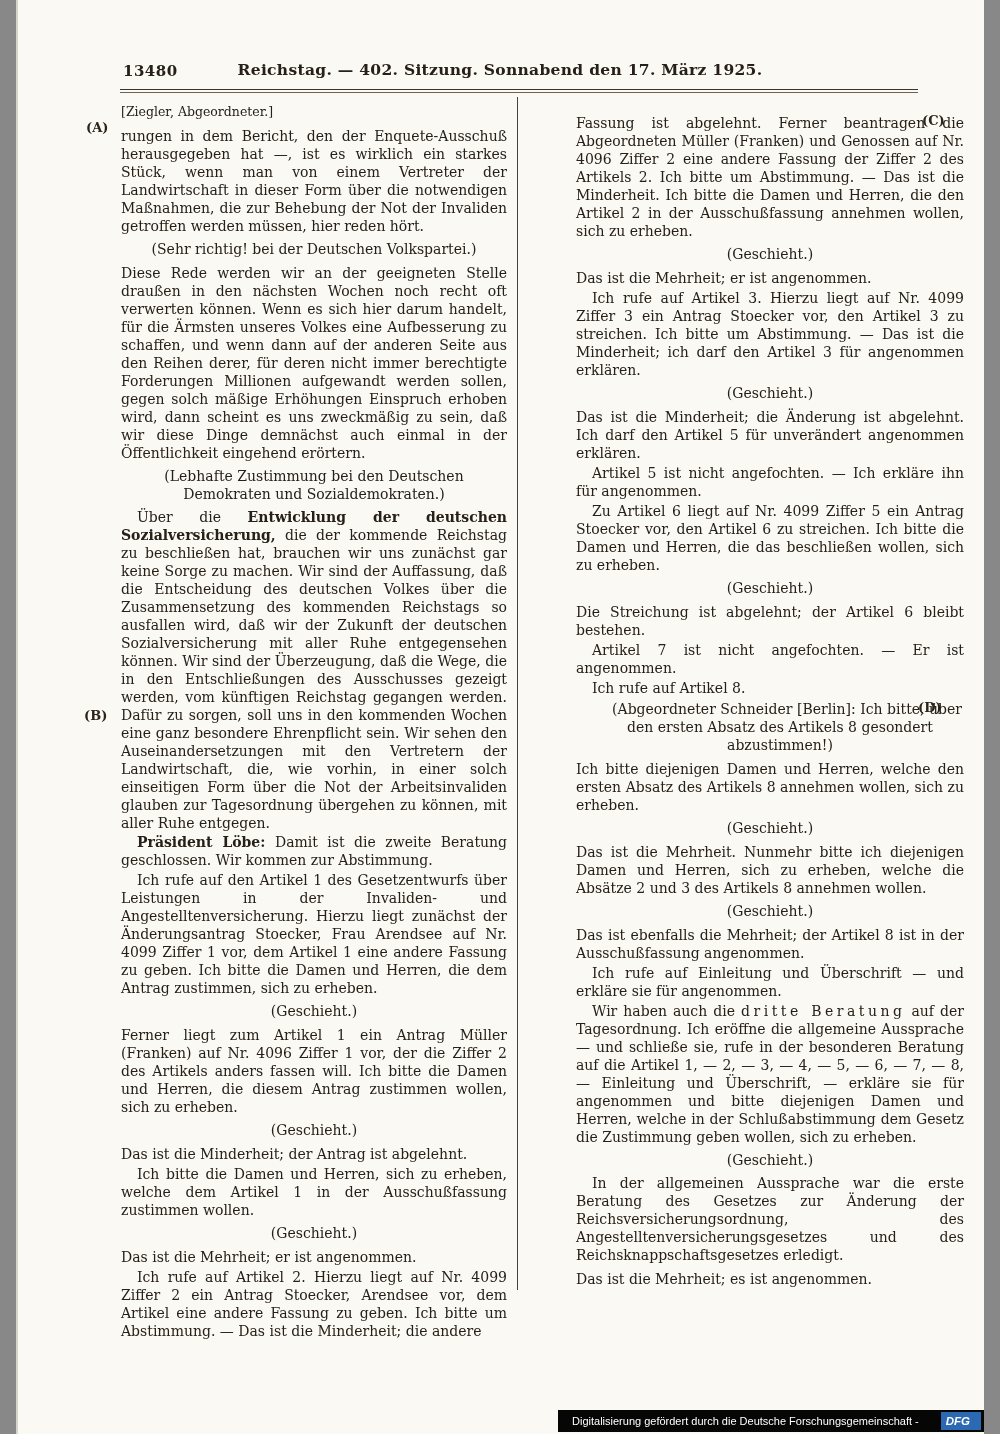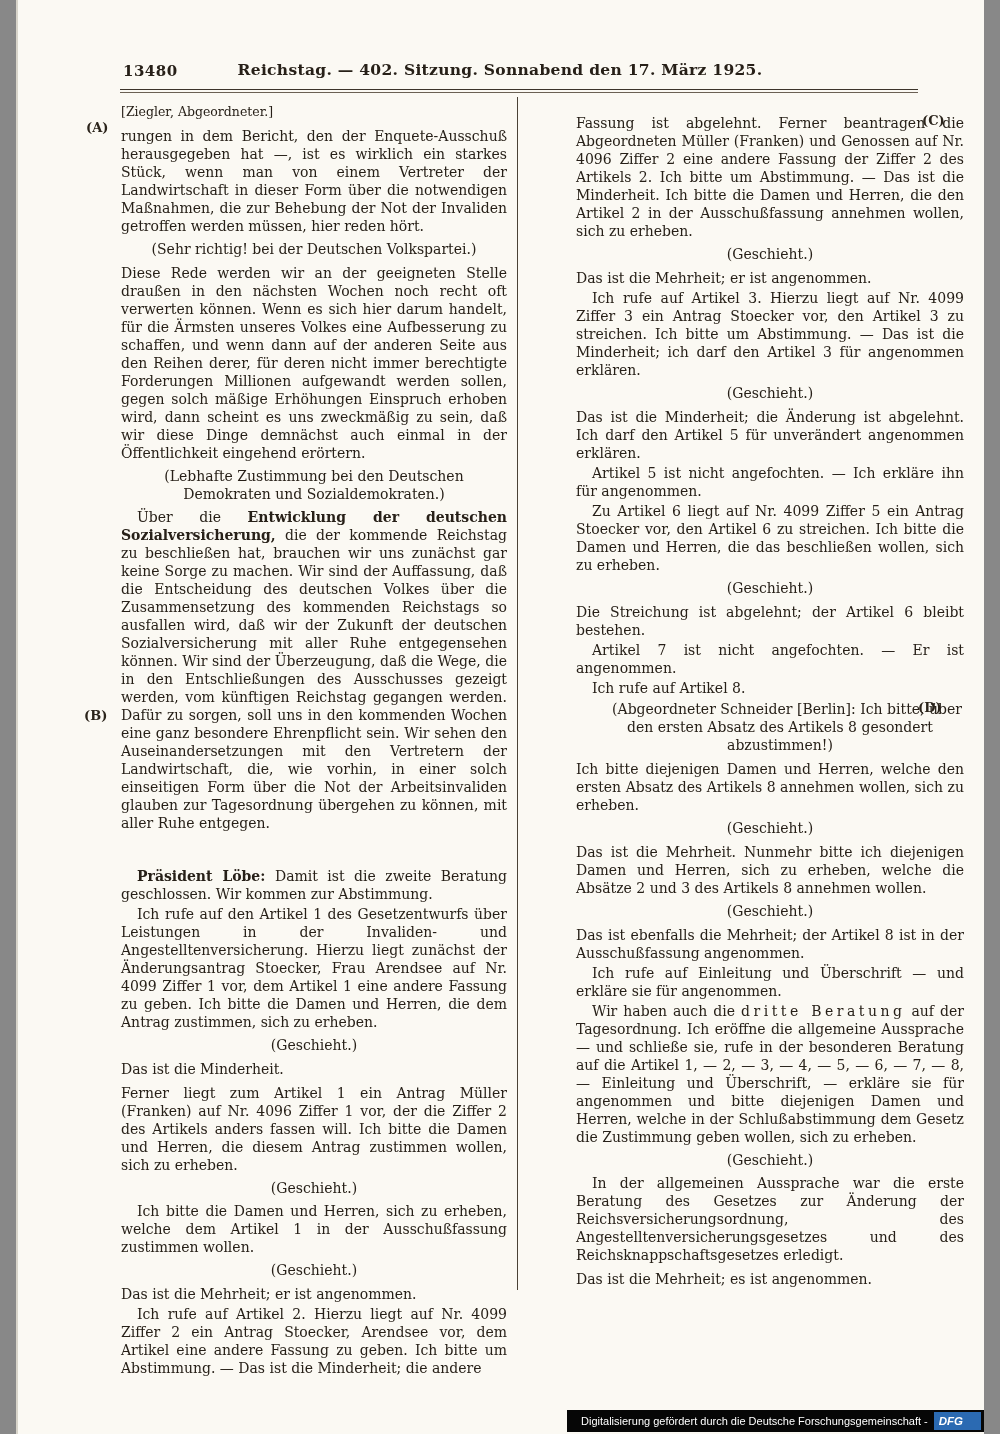--- a/index.html
+++ b/index.html
@@ -47,39 +47,39 @@
     position: absolute; top: 103px;
     font-size: 14px; line-height: 18px;
     text-align: justify;
   }
   .column.left  { left: 105px; width: 386px; }
   .column.right { left: 513px; width: 388px; top: 114px; margin-left: 47px; }
   .para { margin: 0; }
   .para.body   { margin-top: 2px; text-indent: 16px; }
   .para.flush  { margin-top: 6px; text-indent: 0; }
   .para.center { margin: 5px 0; text-align: center; text-indent: 0; }
-  .para.speaker { margin-top: 35px; text-indent: 16px; }
+  .para.speaker { margin-top: 1px; text-indent: 16px; }
   .para.speaker-ref { font-size: 12.5px; margin: 0 0 1px 0; text-align: left; }
   .para.interject { margin: 3px 0 3px 20px; text-indent: 14px; text-align: center; }
   .column .para:first-child { margin-top: 0; }
   .bold { font-weight: 700; }
   .sperr { letter-spacing: 3.5px; }
   
   .footer-bar {
     position: absolute; right: 0; bottom: 2px; height: 22px;
     background: #060606; color: #ffffff;
     display: flex; align-items: center;
     font-family: "Liberation Sans", sans-serif; font-size: 11px;
-    padding: 0 3px 0 14px; white-space: nowrap;
+    padding: 0 3px 0 14px; white-space: nowrap; gap: 16px;
   }
   .dfg-logo {
     display: inline-block; margin-left: 6px;
     background: #2b6ab2; color: #ffffff;
     font-weight: 700; font-style: italic; font-size: 11.5px;
-    padding: 2px 18px 2px 5px; line-height: 14px;
+    padding: 2px 11px 2px 5px; line-height: 14px;
   }
   
   .scan-edge { position: absolute; left: 0; top: 0; width: 2px; height: 100%; background: #d8d4ca; }
 </style>
 </head>
 <body>
 
 <div class="page">
   <div class="scan-edge"></div>
 
@@ -100,23 +100,23 @@
   <div class="column left">
       <p class="para speaker-ref"><span>[Ziegler, Abgeordneter.]</span></p>
       <p class="para flush"><span>rungen in dem Bericht, den der Enquete-Ausschuß herausgegeben hat —, ist es wirklich ein starkes Stück, wenn man von einem Vertreter der Landwirtschaft in dieser Form über die notwendigen Maßnahmen, die zur Behebung der Not der Invaliden getroffen werden müssen, hier reden hört.</span></p>
       <p class="para center"><span>(Sehr richtig! bei der Deutschen Volkspartei.)</span></p>
       <p class="para flush"><span>Diese Rede werden wir an der geeigneten Stelle draußen in den nächsten Wochen noch recht oft verwerten können. Wenn es sich hier darum handelt, für die Ärmsten unseres Volkes eine Aufbesserung zu schaffen, und wenn dann auf der anderen Seite aus den Reihen derer, für deren nicht immer berechtigte Forderungen Millionen aufgewandt werden sollen, gegen solch mäßige Erhöhungen Einspruch erhoben wird, dann scheint es uns zweckmäßig zu sein, daß wir diese Dinge demnächst auch einmal in der Öffentlichkeit eingehend erörtern.</span></p>
       <p class="para center"><span>(Lebhafte Zustimmung bei den Deutschen Demokraten und Sozialdemokraten.)</span></p>
       <p class="para body"><span>Über die </span><span class="bold">Entwicklung der deutschen Sozialversicherung,</span><span> die der kommende Reichstag zu beschließen hat, brauchen wir uns zunächst gar keine Sorge zu machen. Wir sind der Auffassung, daß die Entscheidung des deutschen Volkes über die Zusammensetzung des kommenden Reichstags so ausfallen wird, daß wir der Zukunft der deutschen Sozialversicherung mit aller Ruhe entgegensehen können. Wir sind der Überzeugung, daß die Wege, die in den Entschließungen des Ausschusses gezeigt werden, vom künftigen Reichstag gegangen werden. Dafür zu sorgen, soll uns in den kommenden Wochen eine ganz besondere Ehrenpflicht sein. Wir sehen den Auseinandersetzungen mit den Vertretern der Landwirtschaft, die, wie vorhin, in einer solch einseitigen Form über die Not der Arbeitsinvaliden glauben zur Tagesordnung übergehen zu können, mit aller Ruhe entgegen.</span></p>
       <p class="para speaker"><span class="bold">Präsident Löbe:</span><span> Damit ist die zweite Beratung geschlossen. Wir kommen zur Abstimmung.</span></p>
       <p class="para body"><span>Ich rufe auf den Artikel 1 des Gesetzentwurfs über Leistungen in der Invaliden- und Angestelltenversicherung. Hierzu liegt zunächst der Änderungsantrag Stoecker, Frau Arendsee auf Nr. 4099 Ziffer 1 vor, dem Artikel 1 eine andere Fassung zu geben. Ich bitte die Damen und Herren, die dem Antrag zustimmen, sich zu erheben.</span></p>
       <p class="para center"><span>(Geschieht.)</span></p>
-      <p class="para flush"><span>Das ist die Minderheit.</span></p>
       <p class="para flush"><span>Ferner liegt zum Artikel 1 ein Antrag Müller (Franken) auf Nr. 4096 Ziffer 1 vor, der die Ziffer 2 des Artikels anders fassen will. Ich bitte die Damen und Herren, die diesem Antrag zustimmen wollen, sich zu erheben.</span></p>
       <p class="para center"><span>(Geschieht.)</span></p>
+      <p class="para flush"><span>Das ist die Minderheit; der Antrag ist abgelehnt.</span></p>
       <p class="para body"><span>Ich bitte die Damen und Herren, sich zu erheben, welche dem Artikel 1 in der Ausschußfassung zustimmen wollen.</span></p>
       <p class="para center"><span>(Geschieht.)</span></p>
       <p class="para flush"><span>Das ist die Mehrheit; er ist angenommen.</span></p>
       <p class="para body"><span>Ich rufe auf Artikel 2. Hierzu liegt auf Nr. 4099 Ziffer 2 ein Antrag Stoecker, Arendsee vor, dem Artikel eine andere Fassung zu geben. Ich bitte um Abstimmung. — Das ist die Minderheit; die andere</span></p>
     </div>
   <div class="column right">
       <p class="para flush"><span>Fassung ist abgelehnt. Ferner beantragen die Abgeordneten Müller (Franken) und Genossen auf Nr. 4096 Ziffer 2 eine andere Fassung der Ziffer 2 des Artikels 2. Ich bitte um Abstimmung. — Das ist die Minderheit. Ich bitte die Damen und Herren, die den Artikel 2 in der Ausschußfassung annehmen wollen, sich zu erheben.</span></p>
       <p class="para center"><span>(Geschieht.)</span></p>
       <p class="para flush"><span>Das ist die Mehrheit; er ist angenommen.</span></p>
       <p class="para body"><span>Ich rufe auf Artikel 3. Hierzu liegt auf Nr. 4099 Ziffer 3 ein Antrag Stoecker vor, den Artikel 3 zu streichen. Ich bitte um Abstimmung. — Das ist die Minderheit; ich darf den Artikel 3 für angenommen erklären.</span></p>

